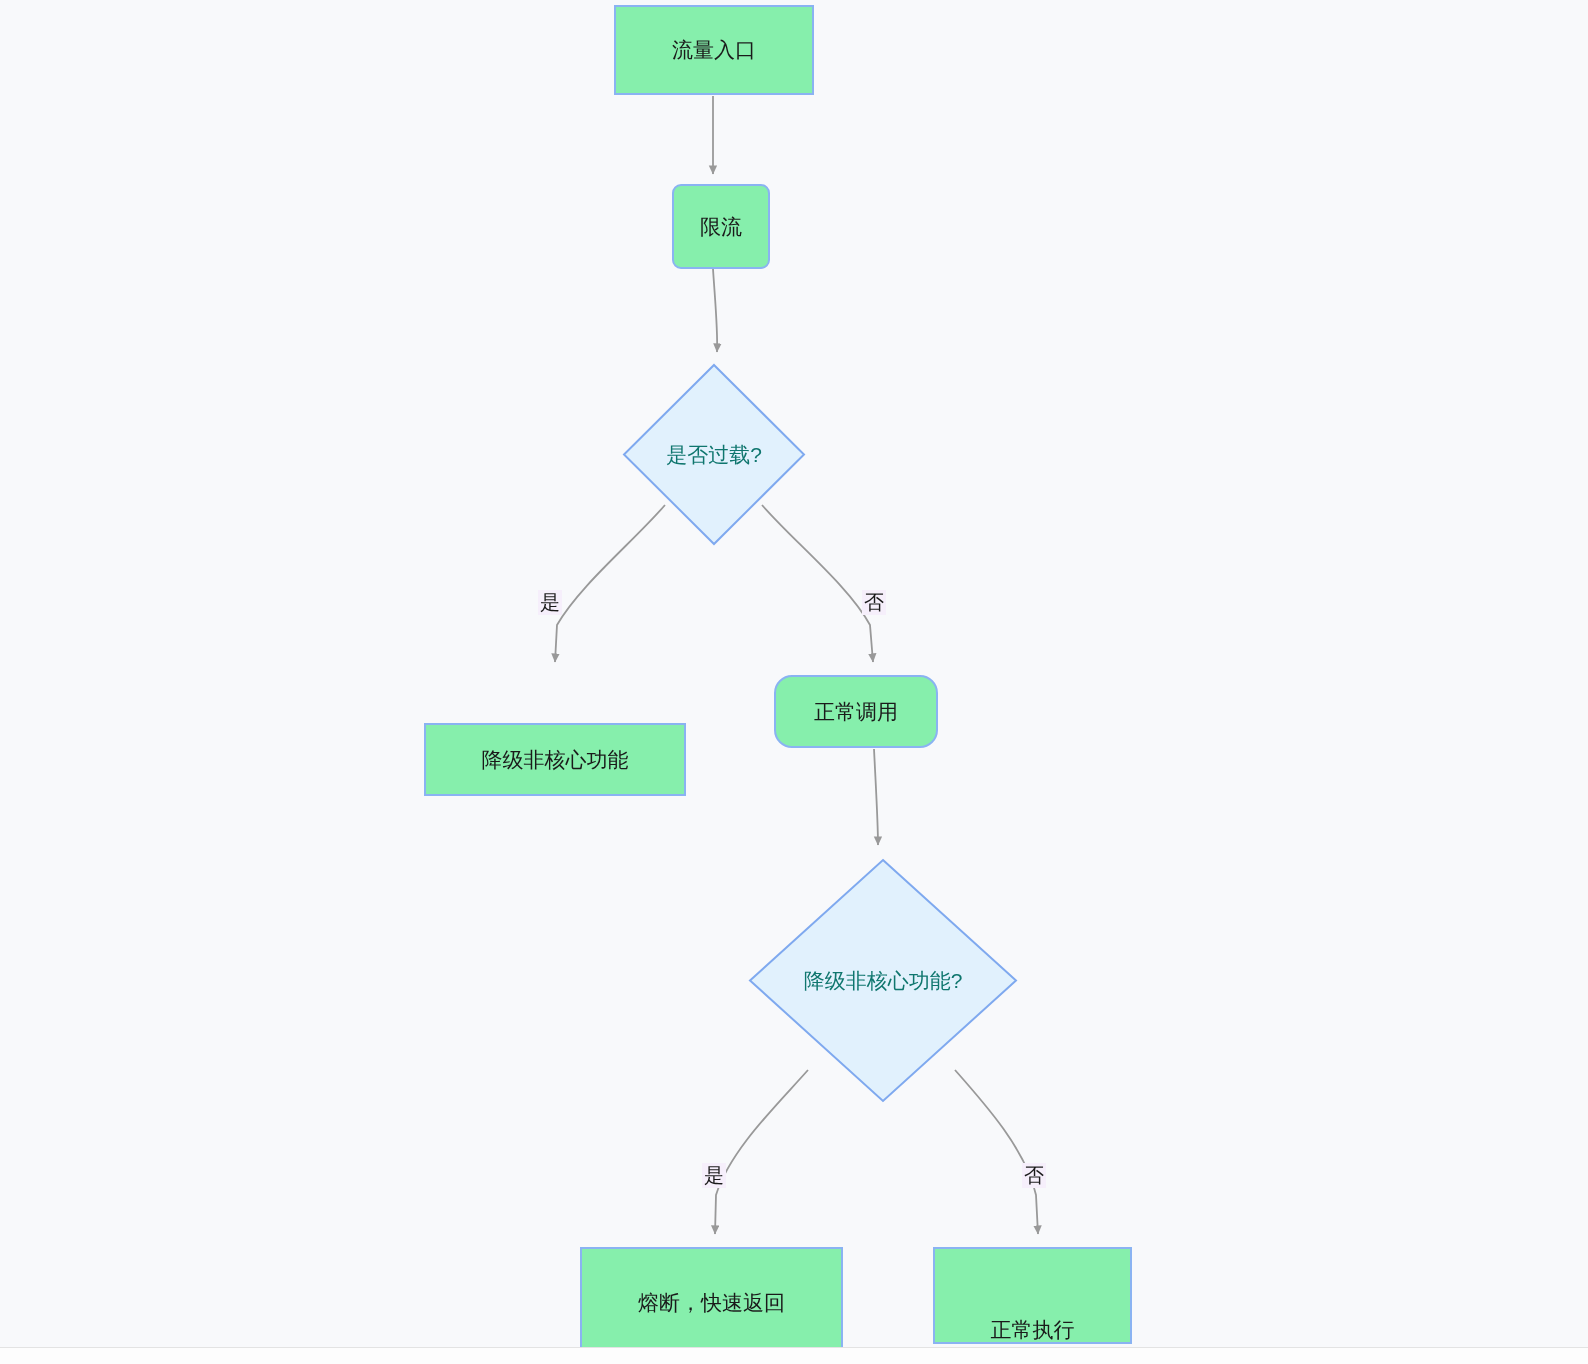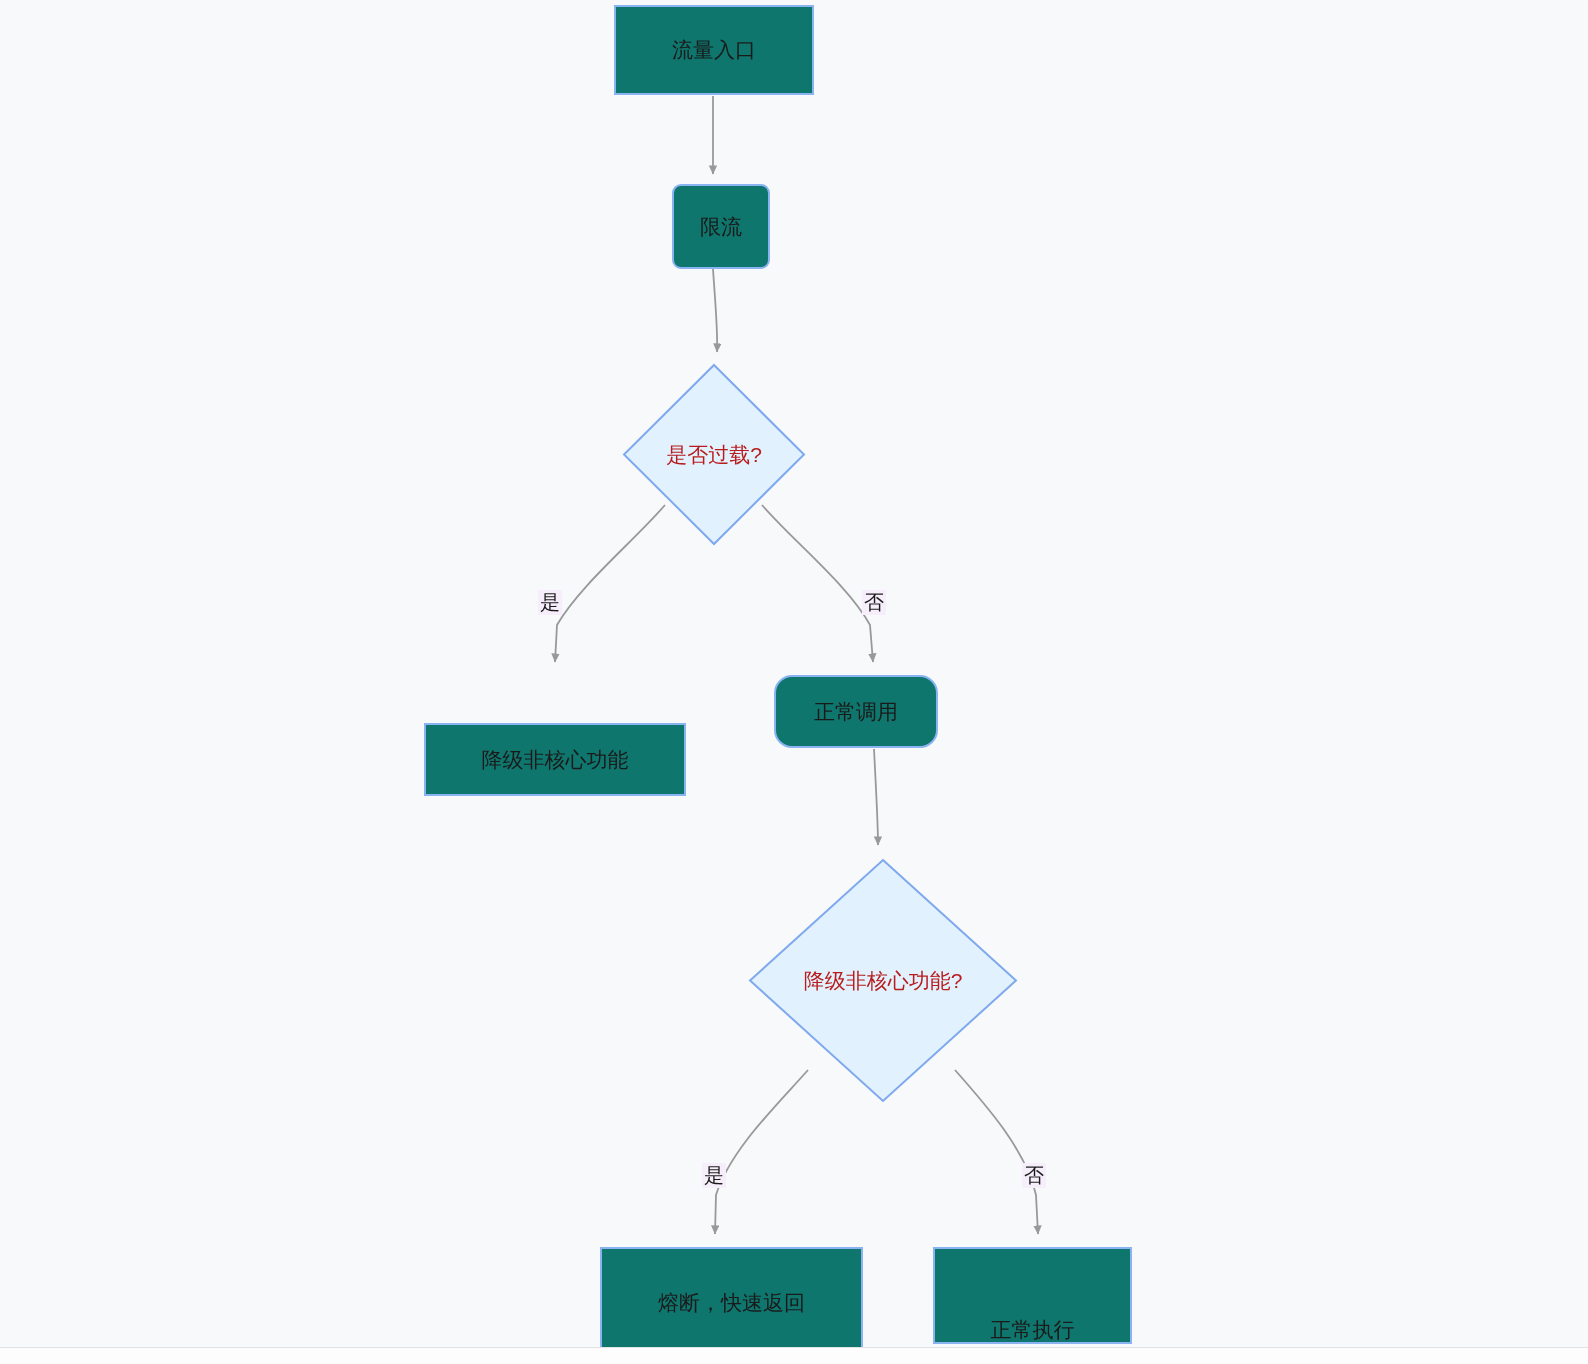--- a/index.html
+++ b/index.html
@@ -43,21 +43,21 @@
     pointer-events: none;
   }
   .edge-path {
     fill: none;
     stroke: #999999;
     stroke-width: 1.8;
   }
   .node {
     position: absolute;
     box-sizing: border-box;
-    background: #0f766e;
+    background: #86efac;
     border: 2px solid #8ab3f2;
     display: flex;
     align-items: center;
     justify-content: center;
     color: #1a1a1a;
     font-size: 21px;
     line-height: 1.2;
     white-space: nowrap;
   }
   .node.rounded {
@@ -80,21 +80,21 @@
   }
   .diamond-label {
     position: absolute;
     left: 0;
     top: 0;
     width: 100%;
     height: 100%;
     display: flex;
     align-items: center;
     justify-content: center;
-    color: #b91c1c;
+    color: #0f766e;
     font-size: 21px;
     white-space: nowrap;
   }
   .edge-label {
     position: absolute;
     background: #f6effb;
     color: #1a1a1a;
     font-size: 20px;
     line-height: 1.15;
     padding: 1px 2px;
@@ -159,21 +159,21 @@
     <svg width="270" height="245" viewBox="0 0 270 245">
       <polygon class="diamond-shape" points="135,2 268,122.5 135,243 2,122.5"></polygon>
     </svg>
     <div class="diamond-label">降级非核心功能?</div>
   </div>
 
   <div class="edge-label" style="left:702px; top:1163px;">是</div>
 
   <div class="edge-label" style="left:1022px; top:1163px;">否</div>
 
-  <div class="node" style="left:600px; top:1247px; width:263px; height:111px;">
+  <div class="node" style="left:580px; top:1247px; width:263px; height:111px;">
     <span>熔断，快速返回</span>
   </div>
 
   <div class="node" style="left:933px; top:1247px; width:199px; height:97px;align-items:flex-end;">
     <span>正常执行</span>
   </div>
 
   <div id="footer-divider"></div>
   <div id="footer-area"></div>
 

